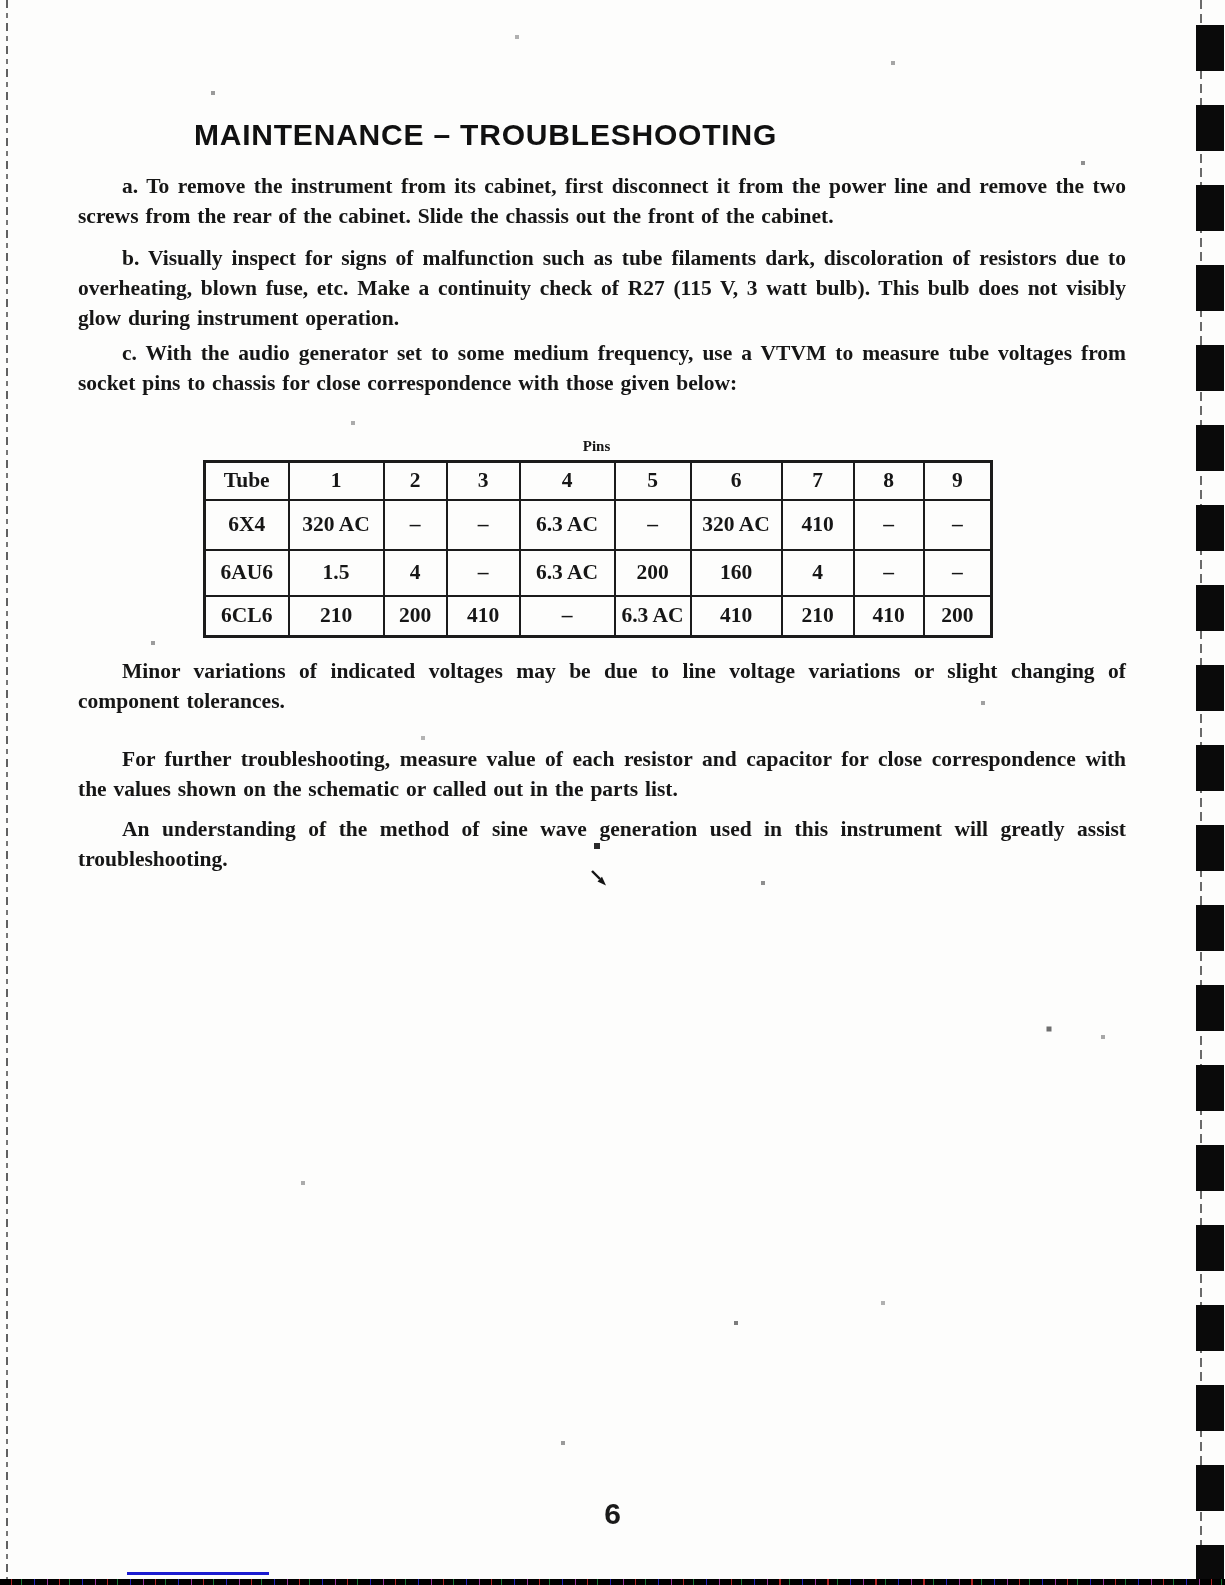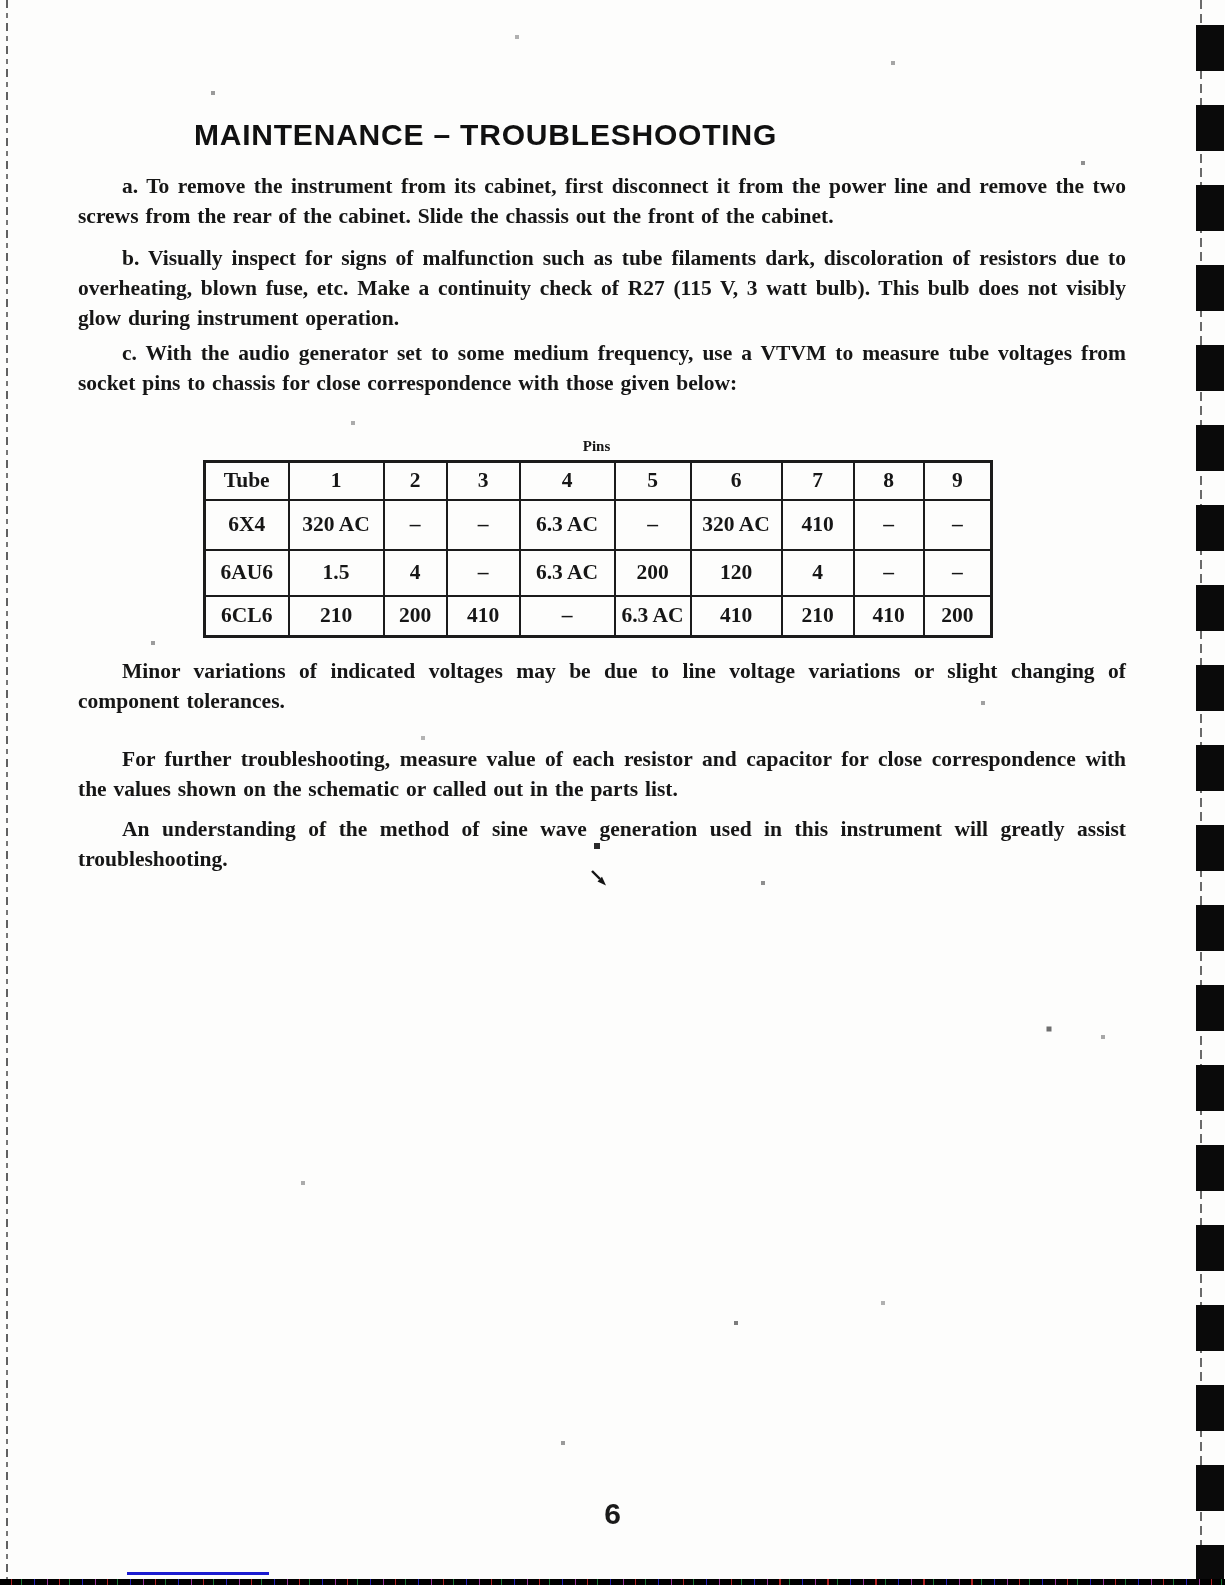--- a/index.html
+++ b/index.html
@@ -162,21 +162,21 @@
         <td>–</td>
         <td>–</td>
       </tr>
       <tr>
         <td>6AU6</td>
         <td>1.5</td>
         <td>4</td>
         <td>–</td>
         <td>6.3 AC</td>
         <td>200</td>
-        <td>120</td>
+        <td>160</td>
         <td>4</td>
         <td>–</td>
         <td>–</td>
       </tr>
       <tr>
         <td>6CL6</td>
         <td>210</td>
         <td>200</td>
         <td>410</td>
         <td>–</td>

